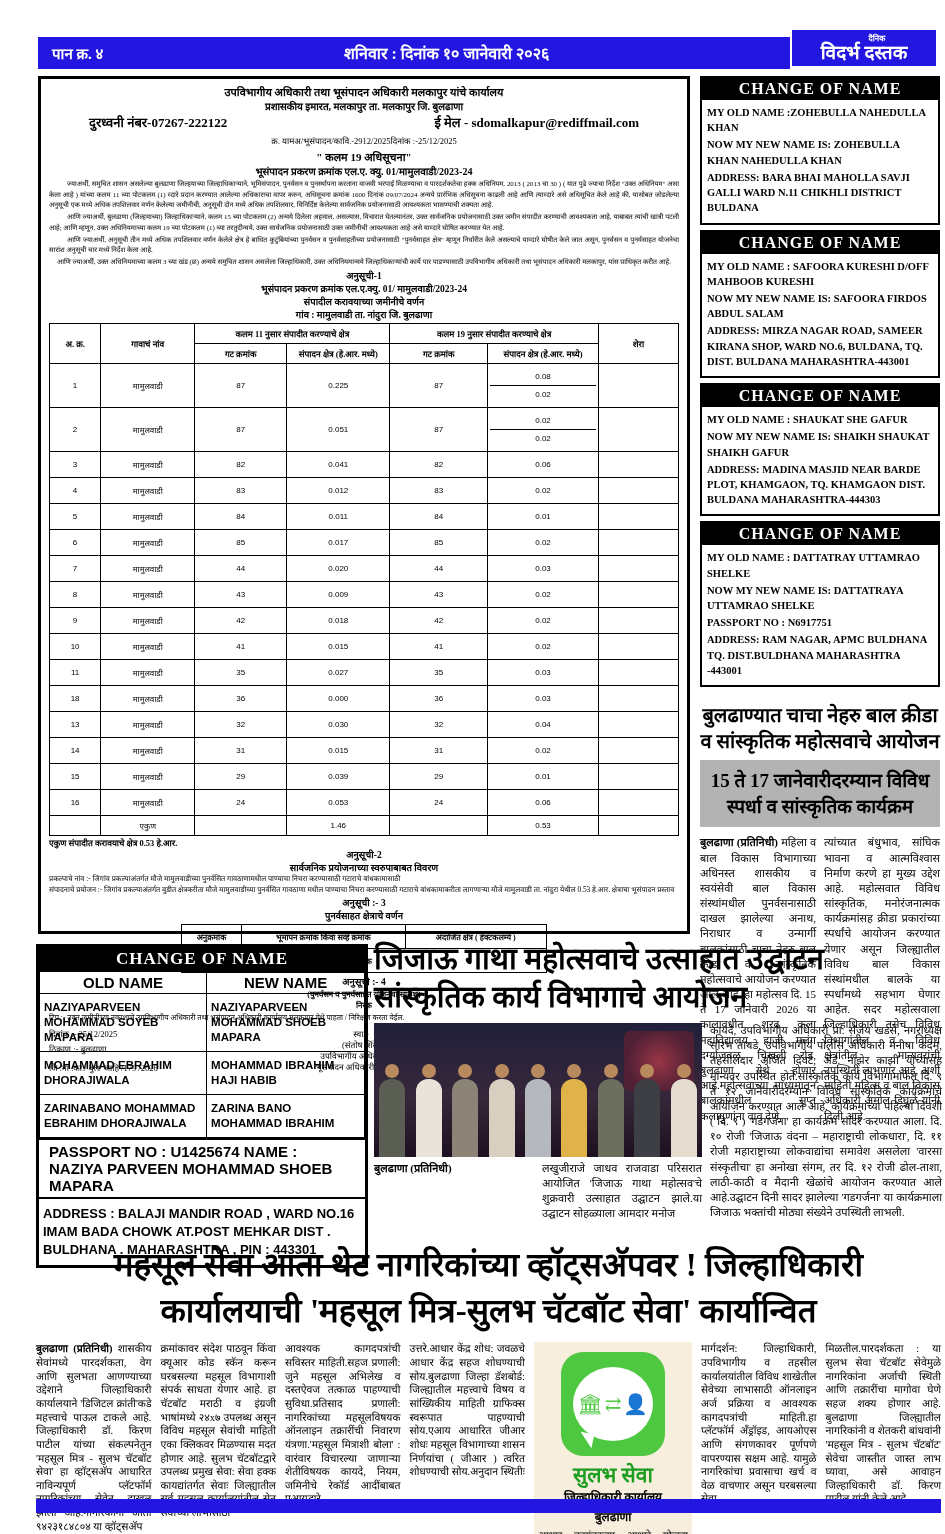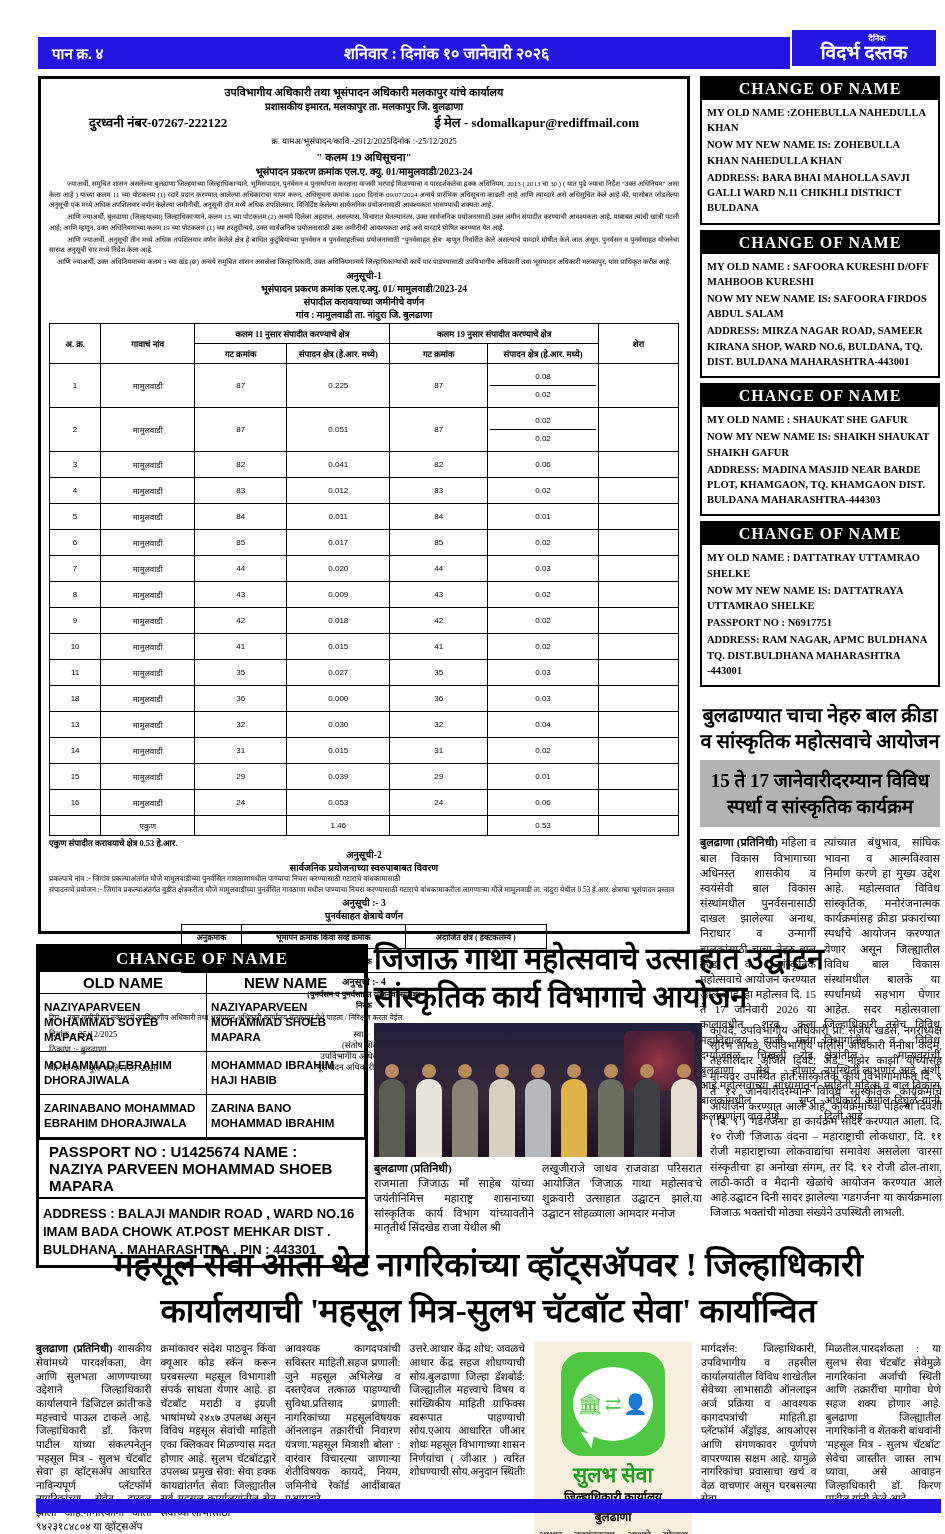--- a/index.html
+++ b/index.html
@@ -490,21 +490,20 @@
             <div class="fig f4"></div>
           <div class="fig f5"></div>
             <div class="fig f6"></div>
           <div class="fig f7"></div>
             <div class="fig f8"></div>
           <div class="fig f9"></div>
         </div>
         <div class="jijau-cap">
           <div class="jc">
             <span class="dateline">बुलढाणा (प्रतिनिधी)</span><br>
-            <span>राजमाता जिजाऊ माँ साहेब यांच्या जयंतीनिमित्त महाराष्ट्र शासनाच्या सांस्कृतिक कार्य विभाग यांच्यावतीने मातृतीर्थ सिंदखेड राजा येथील श्री</span>
           </div>
           <div class="jc">लखुजीराजे जाधव राजवाडा परिसरात आयोजित 'जिजाऊ गाथा महोत्सव'चे शुक्रवारी उत्साहात उद्घाटन झाले.या उद्घाटन सोहळ्याला आमदार मनोज</div>
         </div>
       </div>
       <div class="jijau-right">कायदे, उपविभागीय अधिकारी प्रा. संजय खडसे, नगराध्यक्ष सौरभ तायडे, उपविभागीय पोलीस अधिकारी मनीषा कदम, तहसीलदार अजित दिवटे, अ‍ॅड. नाझेर काझी यांच्यासह मान्यवर उपस्थित होते.सांस्कृतिक कार्य विभागामार्फत दि. ९ ते १२ जानेवारीदरम्यान विविध सांस्कृतिक कार्यक्रमांचे आयोजन करण्यात आले आहे. कार्यक्रमांच्या पहिल्या दिवशी ( दि. ९ ) 'गडगर्जना' हा कार्यक्रम सादर करण्यात आला. दि. १० रोजी 'जिजाऊ वंदना – महाराष्ट्राची लोकधारा', दि. ११ रोजी महाराष्ट्राच्या लोकवाद्यांचा समावेश असलेला 'वारसा संस्कृतीचा' हा अनोखा संगम, तर दि. १२ रोजी ढोल-ताशा, लाठी-काठी व मैदानी खेळांचे आयोजन करण्यात आले आहे.उद्घाटन दिनी सादर झालेल्या 'गडगर्जना' या कार्यक्रमाला जिजाऊ भक्तांची मोठ्या संख्येने उपस्थिती लाभली.</div>
     </div>
   </div>
 
   <div class="mahsul">
     <div class="mah-h">

